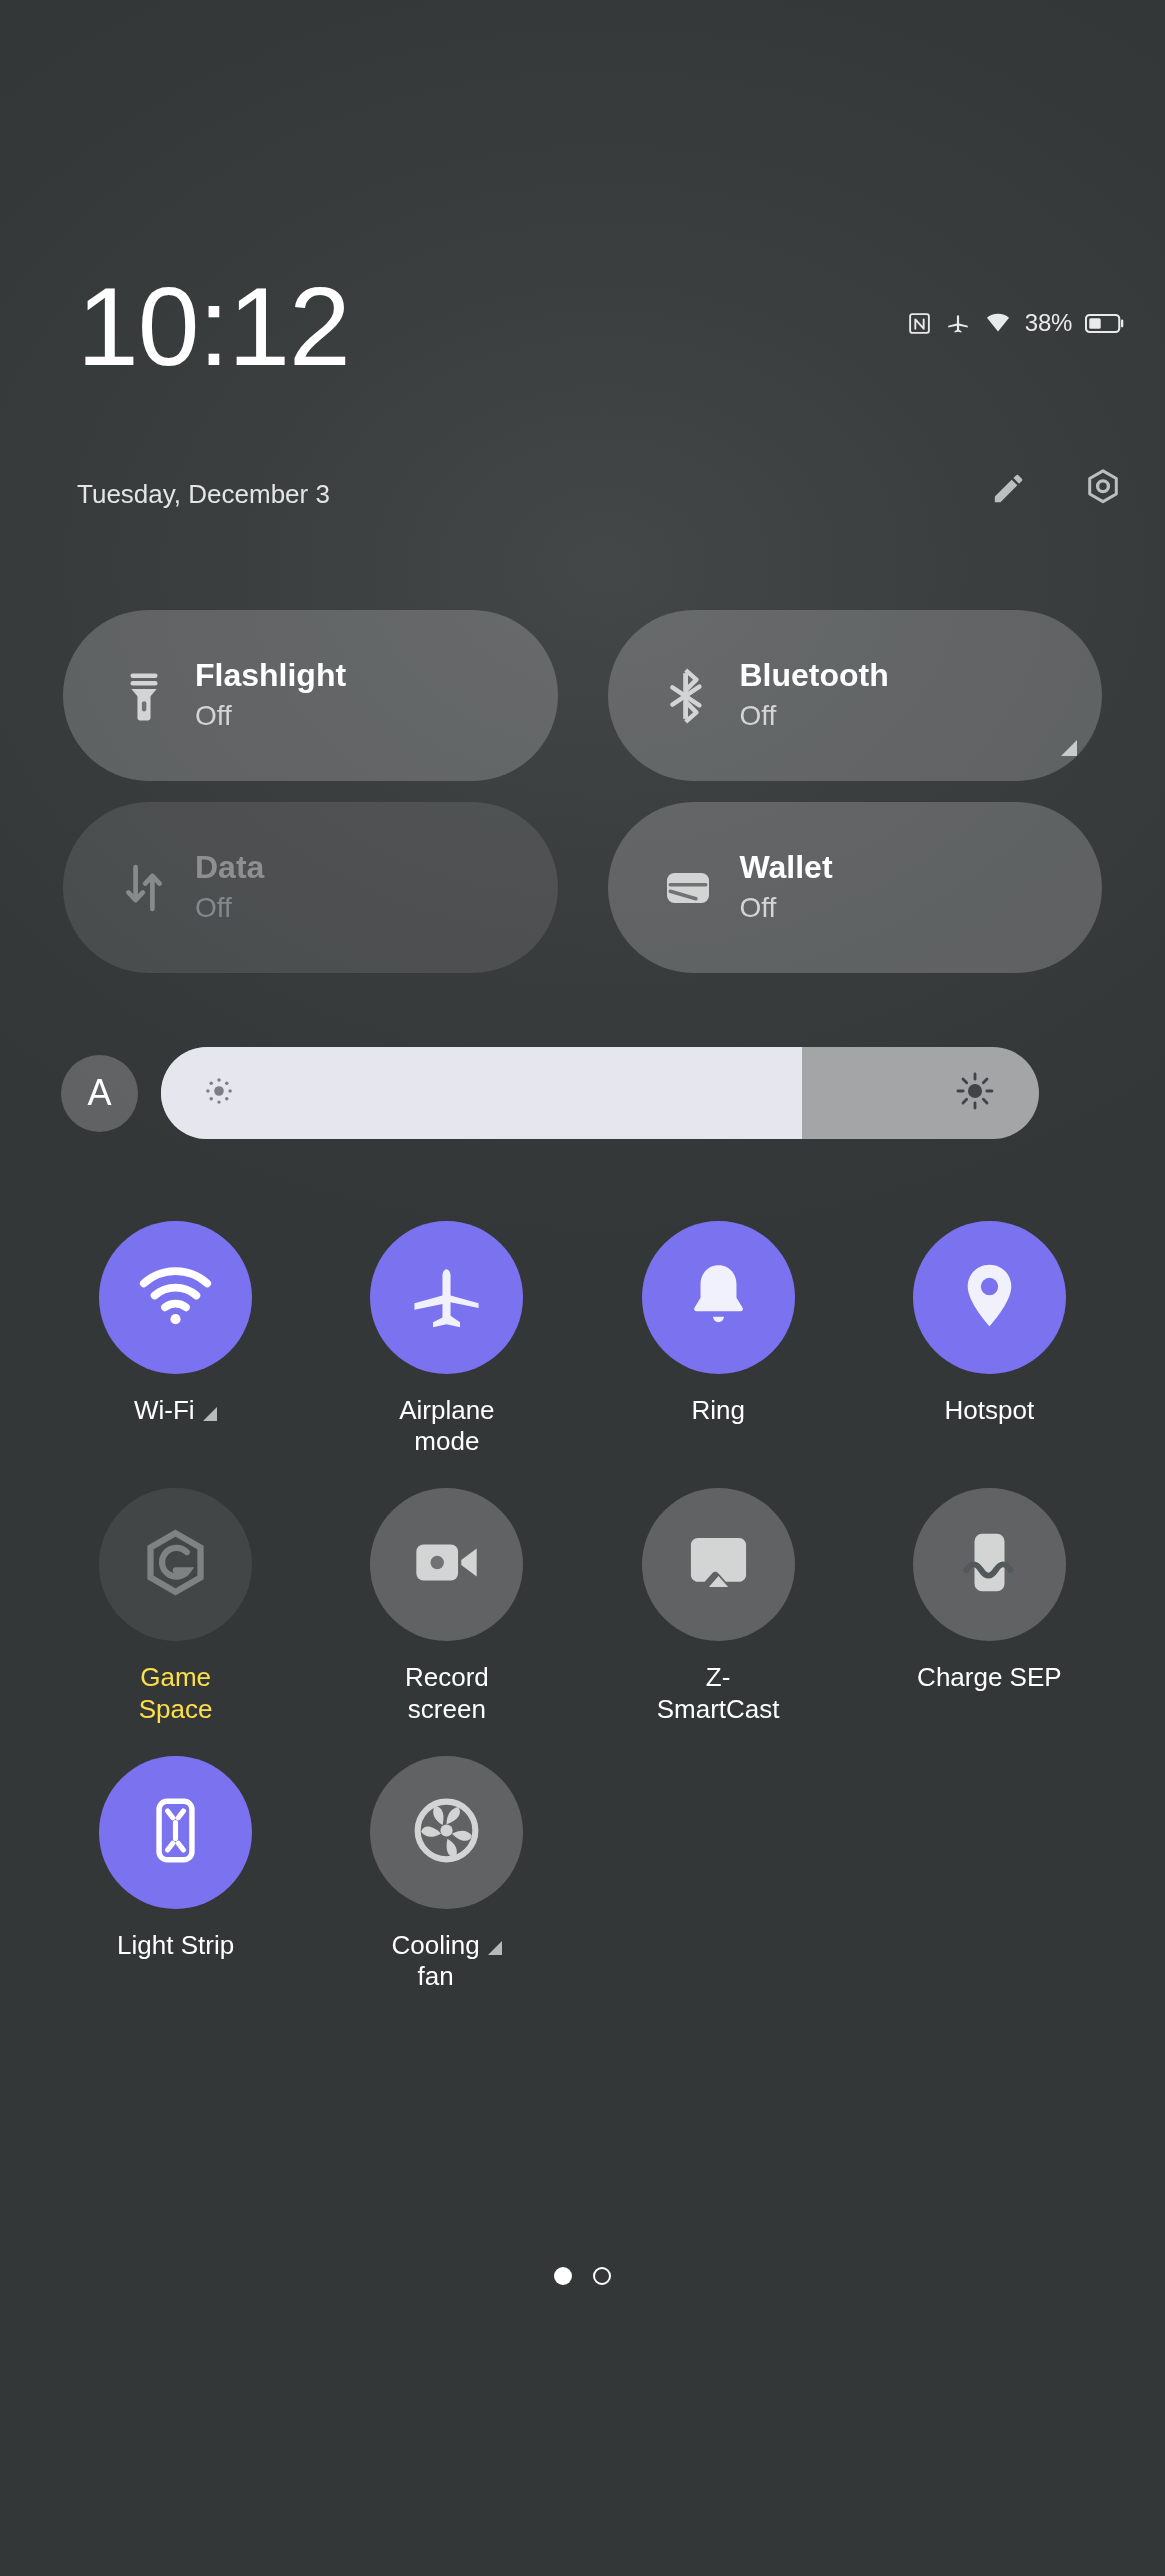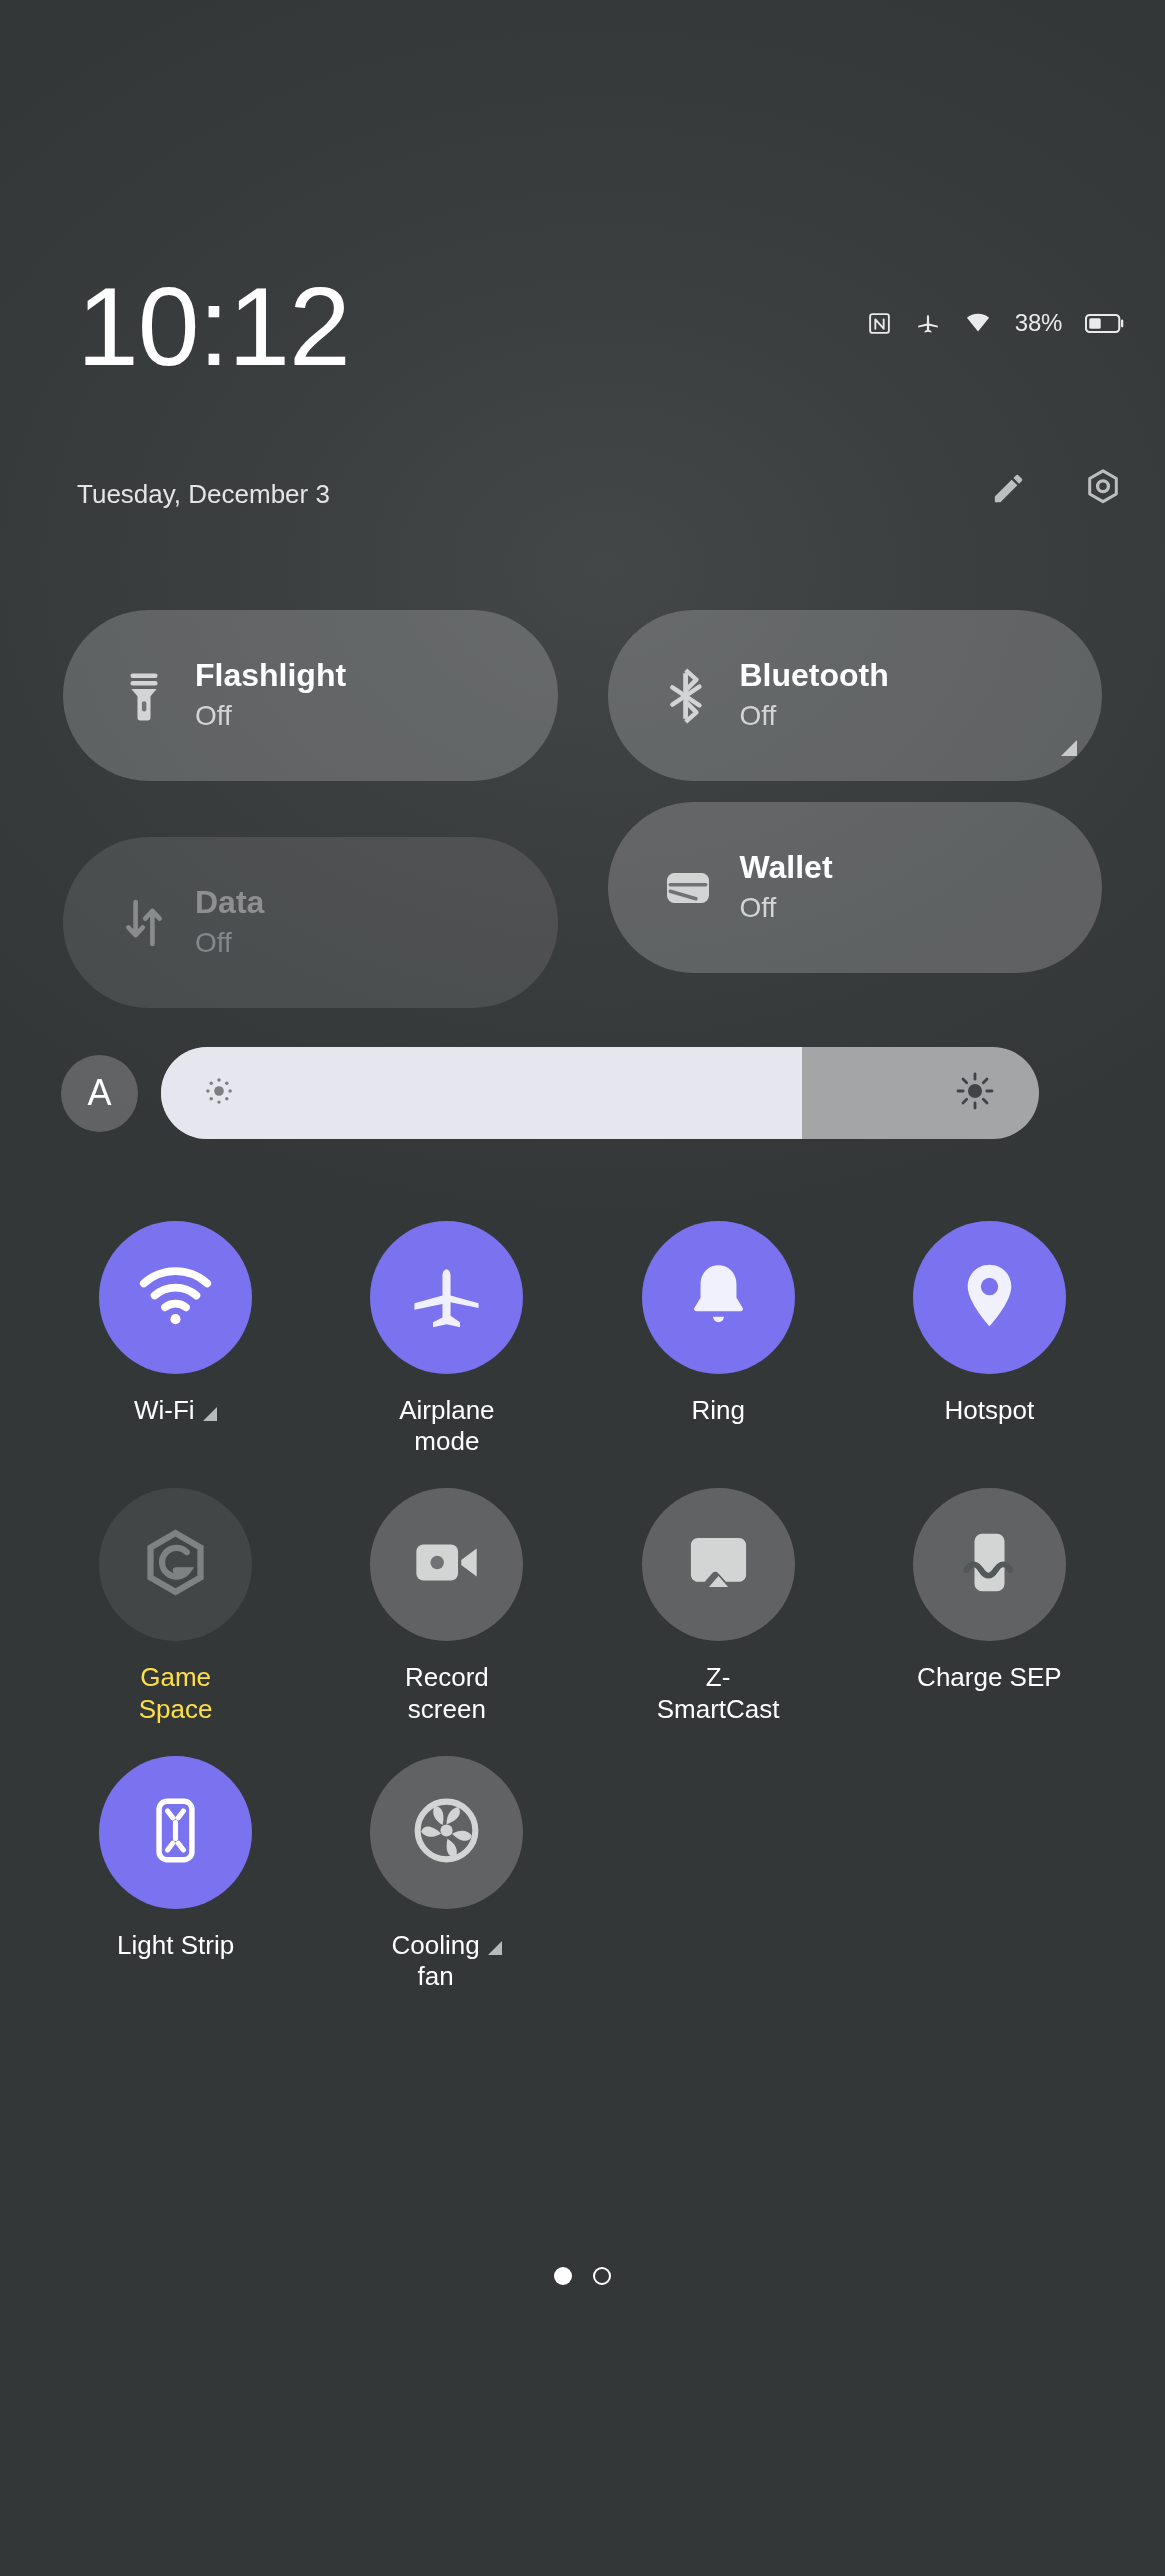--- a/index.html
+++ b/index.html
@@ -20,21 +20,21 @@
   .clock-row {
     position:absolute; left:77px; top:276px;
     display:flex; align-items:flex-start;
   }
   .clock {
     font-size:111px; line-height:0.92; color:#ffffff;
     font-weight:300; letter-spacing:-1px;
   }
   .status-icons {
     position:absolute; right:40px; top:309px;
-    display:flex; align-items:center; gap:23px;
+    display:flex; align-items:center; gap:13px;
   }
   .status-icons svg { display:block; }
   .batt-pct { color:#e9eaea; font-size:24px; letter-spacing:-0.3px; }
   .date-row {
     position:absolute; left:77px; top:479px;
     color:#e4e5e5; font-size:26px;
   }
   .header-actions {
     position:absolute; right:40px; top:468px;
     display:flex; align-items:center; gap:50px;
@@ -47,21 +47,21 @@
     width:1039px;
     display:grid; grid-template-columns:1fr 1fr;
     column-gap:50px; row-gap:21px;
   }
   .tile {
     position:relative;
     height:171px; border-radius:86px;
     background:rgba(255,255,255,0.20);
     display:flex; align-items:center; padding-left:50px;
   }
-  .tile.dim { background:rgba(255,255,255,0.10);margin-top:35px; }
+  .tile.dim { background:rgba(255,255,255,0.10); }
   .tile-icon { width:61px; flex:0 0 61px; display:flex; align-items:center; justify-content:center; margin-right:21px; }
   .tile-text { display:flex; flex-direction:column; justify-content:center; }
   .tile-title { color:#ffffff; font-size:32px; font-weight:bold; line-height:1.22; }
   .tile-sub { color:#d3d5d5; font-size:28px; line-height:1.3; margin-top:2.9px; }
   .tile.dim .tile-title { color:#8d8f90; }
   .tile.dim .tile-sub { color:#85888a; }
   .tile.dim svg { opacity:0.45; }
   .corner {
     position:absolute; right:25px; bottom:25px;
     width:0; height:0;

